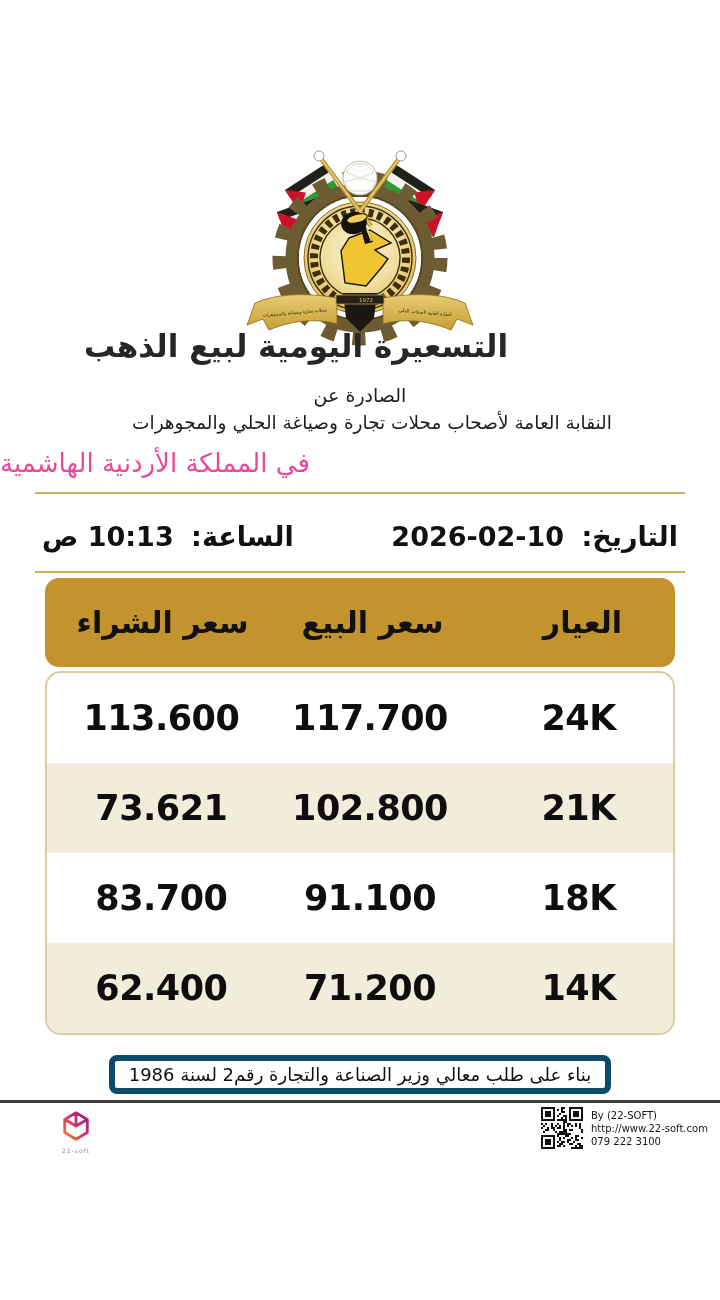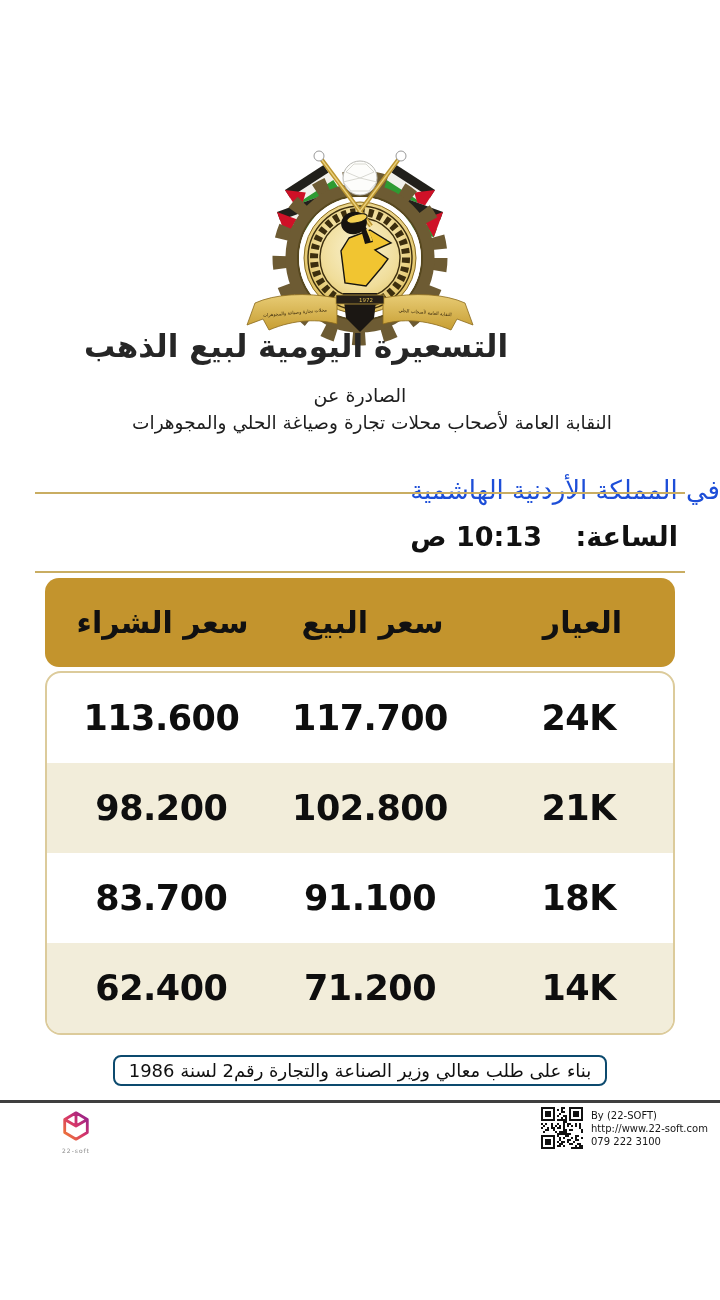--- a/index.html
+++ b/index.html
@@ -5,45 +5,45 @@
   html,body{margin:0;padding:0;background:#fff;}
   body{font-family:"DejaVu Sans","Liberation Sans",sans-serif;}
   .page{position:relative;width:720px;height:1300px;background:#fff;overflow:hidden;}
 
   .emblem{position:absolute;left:233px;top:146px;}
 
   .title{position:absolute;top:328px;left:0;width:592px;margin:0;text-align:center;
          font-size:31px;font-weight:bold;color:var(--title-text,#262626);}
   .sub1{position:absolute;top:384px;left:0;width:720px;text-align:center;font-size:19px;color:#1e1e1e;}
   .sub2{position:absolute;top:412px;left:0;width:720px;text-align:center;font-size:18.5px;color:#1e1e1e;margin-left:12px;}
-  .sub3{position:absolute;top:475px;left:0;width:720px;text-align:right;font-size:26px;color:#1d4ed8;}
+  .sub3{position:absolute;top:448px;left:0;width:720px;text-align:left;font-size:26px;color:#ec4899;}
 
   .rule{position:absolute;left:35px;right:35px;height:2px;background:var(--rule-gold,#c9ad62);}
   .rule1{top:492px;}
   .rule2{top:571px;}
 
   .meta{position:absolute;top:506px;left:0;width:720px;box-sizing:border-box;
         padding:0 42px;display:flex;justify-content:space-between;align-items:center;height:60px;}
   .meta-item{font-size:27px;font-weight:bold;color:#111;white-space:nowrap;}
-  .meta-item .lbl{margin-left:24px;}
+  .meta-item .lbl{margin-left:8px;}
 
   .thead{position:absolute;top:578px;left:45px;width:630px;height:89px;
          background:var(--header-gold,#c3942d);border-radius:14px;
          display:grid;grid-template-columns:1fr 1fr 1fr;align-items:center;}
   .thead .cell{text-align:center;font-size:30px;font-weight:bold;color:#111;padding-left:25px;}
 
   .tbody{position:absolute;top:671px;left:45px;width:630px;height:364px;
          background:#fff;border:2px solid var(--table-border,#dccb9b);border-radius:16px;
          box-sizing:border-box;overflow:hidden;display:grid;grid-template-rows:1fr 1fr 1fr 1fr;}
   .trow{display:grid;grid-template-columns:1fr 1fr 1fr;align-items:center;}
   .trow.alt{background:var(--row-cream,#f2edda);}
   .trow .cell{text-align:center;font-size:35px;font-weight:bold;color:#0e0e0e;letter-spacing:-0.5px;margin-left:20px;}
 
   .note-wrap{position:absolute;top:1055px;left:0;width:720px;text-align:center;}
-  .note{display:inline-block;border:2px solid #0c4a6e;border-radius:8px;
+  .note{display:inline-block;border:6px solid #0c4a6e;border-radius:8px;
         padding:3px 14px;font-size:18px;color:#101010;background:#fff;}
 
   .footer-rule{position:absolute;top:1100px;left:0;width:720px;height:3px;background:var(--footer-rule,#3f3f3f);}
 
   .qr-block{position:absolute;top:1106px;left:540px;display:flex;align-items:flex-start;}
   #qr{width:44px;height:44px;}
   .qr-text{margin-left:7px;font-size:10px;line-height:13px;color:#161616;white-space:nowrap;padding-top:3px;}
 
   .cube-block{position:absolute;top:1110px;left:54px;width:44px;text-align:center;}
   .cube-caption{font-size:6px;color:#8a8a8a;letter-spacing:1px;margin-top:1px;}
@@ -131,20 +131,24 @@
 
   <h1 class="title" dir="rtl">التسعيرة اليومية لبيع الذهب</h1>
   <div class="sub1" dir="rtl">الصادرة عن</div>
   <div class="sub2" dir="rtl">النقابة العامة لأصحاب محلات تجارة وصياغة الحلي والمجوهرات</div>
   <div class="sub3" dir="rtl">في المملكة الأردنية الهاشمية</div>
 
   <div class="rule rule1"></div>
 
   <div class="meta" dir="rtl">
     <div class="meta-item">
+      <span class="lbl">التاريخ:</span>
+      <span>10-02-2026</span>
+    </div>
+    <div class="meta-item">
       <span class="lbl">الساعة:</span>
       <span>10:13 ص</span>
     </div>
   </div>
 
   <div class="rule rule2"></div>
 
   <div class="thead" dir="rtl">
     <div class="cell">العيار</div>
     <div class="cell">سعر البيع</div>
@@ -153,21 +157,21 @@
 
   <div class="tbody" dir="rtl">
     <div class="trow">
       <div class="cell">24K</div>
       <div class="cell">117.700</div>
       <div class="cell">113.600</div>
     </div>
     <div class="trow alt">
       <div class="cell">21K</div>
       <div class="cell">102.800</div>
-      <div class="cell">98.200</div>
+      <div class="cell">73.621</div>
     </div>
     <div class="trow">
       <div class="cell">18K</div>
       <div class="cell">91.100</div>
       <div class="cell">83.700</div>
     </div>
     <div class="trow alt">
       <div class="cell">14K</div>
       <div class="cell">71.200</div>
       <div class="cell">62.400</div>

